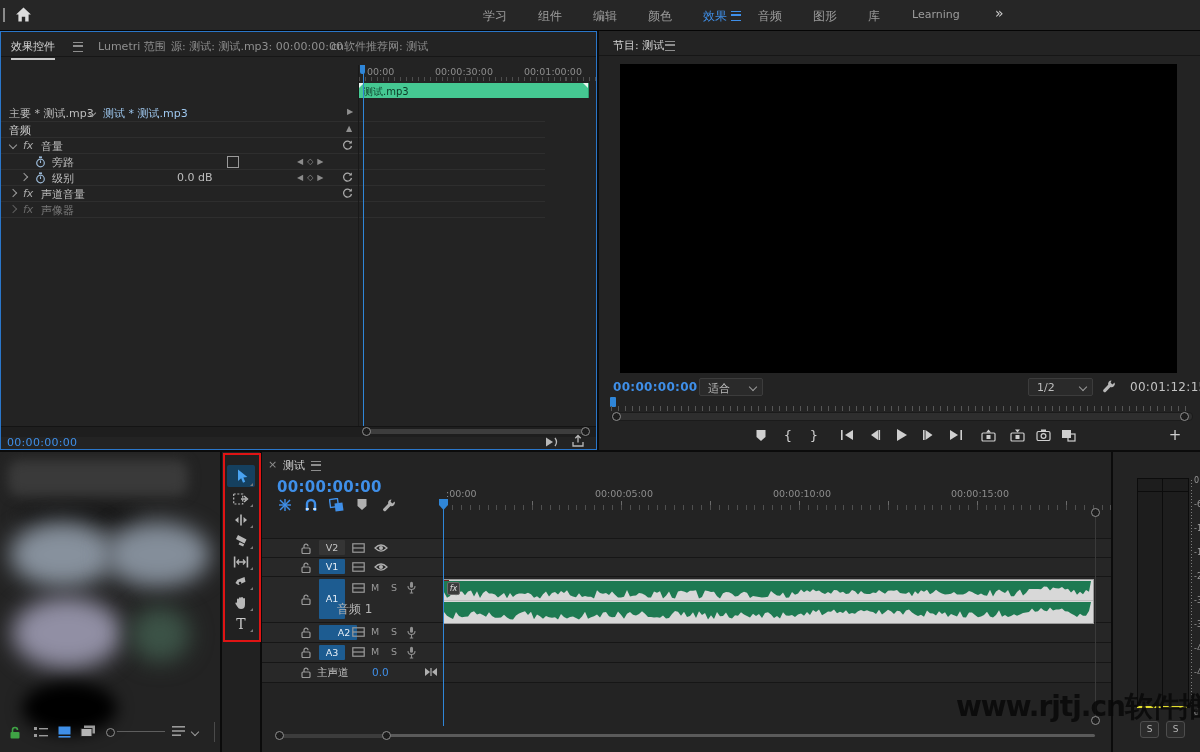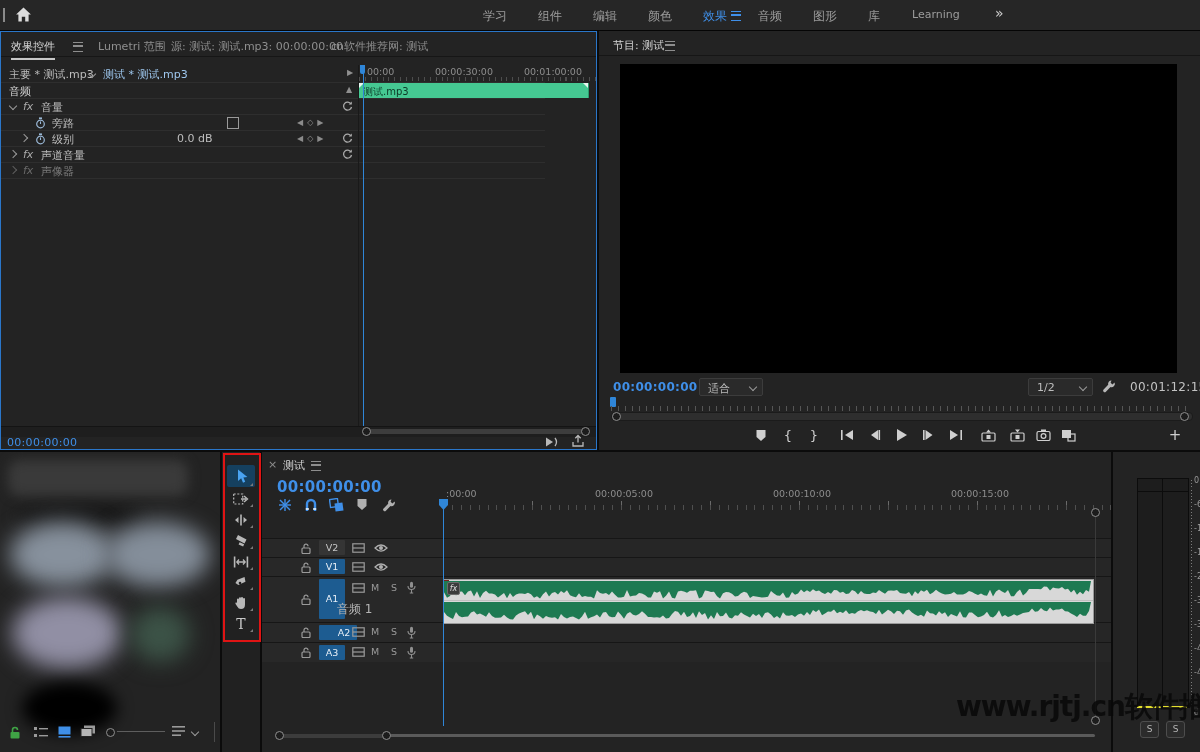--- a/index.html
+++ b/index.html
@@ -18,21 +18,21 @@
   .glyph{color:#8f8f8f;}
   svg{display:block;}
   
   #topbar{left:0;top:0;width:1200px;height:30px;background:#262626;border-bottom:1px solid #050505;}
   .wtab{position:absolute;top:8px;font-size:12px;color:#9c9c9c;cursor:default;}
   .wtab.on{color:#3f8fe8;}
   
   #fx{left:0;top:31px;width:595px;height:417px;border:1px solid #2a76c9;}
   .ptab{position:absolute;top:7px;font-size:11px;color:#8f8f8f;}
   .ptab.on{color:#d6d6d6;}
-  .fxrow{position:absolute;left:0;width:544px;height:15px;border-bottom:1px solid #2e2e2e;}
+  .fxrow{position:absolute;left:0;width:544px;height:15px;border-bottom:1px solid #2e2e2e;margin-top:39px;}
   .stopwatch,.resetico{position:absolute;}
   .cb{position:absolute;width:10px;height:10px;border:1px solid #9a9a9a;background:transparent;}
   .knav{position:absolute;font-size:8px;color:#8b8b8b;letter-spacing:4px;}
   .rowlbl{position:absolute;font-size:11px;color:#bdbdbd;}
   .fxit{font-style:italic;color:#a9a9a9;}
   #fx-miniruler{position:absolute;left:358px;top:33px;width:237px;height:16px;
      background-image:repeating-linear-gradient(to right,#4e4e4e 0 1px,transparent 1px 5.9px);
      background-size:100% 4px;background-position:0 100%;background-repeat:no-repeat;}
   .minilbl{position:absolute;top:1px;font-size:9.5px;color:#8d8d8d;}
   #fx-clip{position:absolute;left:358px;top:51px;width:229px;height:15px;background:#45c892;border-right:1px solid #2b9b6d;}
@@ -530,20 +530,35 @@
             <line x1="0.8" y1="5" x2="12.2" y2="5" stroke="#9a9a9a" stroke-width="1.2"></line>
           </svg>
         <span class="msbtn" style="left:107px;top:3px;">M</span>
         <span class="msbtn" style="left:126px;top:3px;">S</span>
         <svg class="abs" style="left:145px;top:3px;" width="9" height="13" viewBox="0 0 9 13">
             <rect x="3" y="0.8" width="3" height="6" rx="1.5" fill="#8f8f8f"></rect>
             <path d="M1 5 a3.5 3.5 0 0 0 7 0 M4.5 9 V12 M2.8 12 H6.2" fill="none" stroke="#8f8f8f" stroke-width="1.1"></path>
           </svg>
       </div>
     </div>
+    <div class="trow" style="top:210px;height:19px;border-bottom:1px solid #161616;">
+      <div class="trk-hdr">
+        <svg class="abs" style="left:39px;top:4px;" width="10" height="11" viewBox="0 0 10 11">
+            <rect x="1" y="5" width="8" height="5.5" rx="1" fill="none" stroke="#9a9a9a" stroke-width="1.2"></rect>
+            <path d="M3 5 V3.2 a2 2 0 0 1 4 0" fill="none" stroke="#9a9a9a" stroke-width="1.2"></path>
+          </svg>
+        <span class="abs" style="left:55px;top:3px;font-size:10.5px;color:#c0c0c0;">主声道</span>
+        <span class="abs blue" style="left:110px;top:3px;font-size:10.5px;">0.0</span>
+        <svg class="abs" style="left:162px;top:4px;" width="14" height="10" viewBox="0 0 14 10">
+            <path d="M1 1 L6 5 L1 9 Z" fill="#b0b0b0"></path>
+            <path d="M13 1 L8 5 L13 9 Z" fill="#b0b0b0"></path>
+            <rect x="6.4" y="1" width="1.2" height="8" fill="#b0b0b0"></rect>
+          </svg>
+      </div>
+    </div>
 
     
     <div id="clip">
       <div class="abs" style="left:0;top:0;width:5px;height:4px;background:#7a2020;"></div>
       <svg id="wave1" class="abs" style="left:0;top:1px;" width="647" height="19">
           <path d="M0,0 L0,11.3 L3,16.8 L6,14.9 L9,9.5 L12,14.4 L15,10.8 L18,10.4 L21,14.3 L24,10.5 L27,9.6 L30,15.5 L33,10.3 L36,17.0 L39,12.1 L42,9.7 L45,12.5 L48,12.4 L51,13.4 L54,16.4 L57,14.3 L60,12.1 L63,17.2 L66,11.9 L69,16.0 L72,13.4 L75,12.5 L78,12.4 L81,12.9 L84,11.8 L87,13.2 L90,16.8 L93,15.2 L96,17.6 L99,13.2 L102,10.4 L105,15.6 L108,12.0 L111,11.1 L114,13.5 L117,10.1 L120,11.9 L123,9.3 L126,14.3 L129,15.6 L132,16.3 L135,12.2 L138,16.0 L141,15.1 L144,15.8 L147,15.8 L150,17.5 L153,9.2 L156,11.9 L159,12.7 L162,12.1 L165,14.1 L168,10.6 L171,13.8 L174,16.5 L177,16.5 L180,15.8 L183,9.1 L186,15.4 L189,14.8 L192,14.5 L195,12.1 L198,12.4 L201,13.9 L204,16.5 L207,16.4 L210,10.6 L213,11.8 L216,10.3 L219,17.6 L222,14.8 L225,10.4 L228,16.7 L231,17.4 L234,10.4 L237,9.8 L240,10.4 L243,11.7 L246,9.8 L249,9.7 L252,9.3 L255,17.4 L258,16.0 L261,9.4 L264,10.1 L267,10.9 L270,10.8 L273,15.3 L276,17.5 L279,12.3 L282,10.9 L285,11.2 L288,12.7 L291,15.6 L294,15.0 L297,12.2 L300,10.7 L303,11.7 L306,17.1 L309,14.9 L312,15.4 L315,15.9 L318,16.5 L321,16.2 L324,15.7 L327,10.0 L330,12.5 L333,14.5 L336,14.8 L339,11.6 L342,16.8 L345,16.6 L348,10.9 L351,13.7 L354,12.4 L357,8.4 L360,11.2 L363,9.2 L366,11.0 L369,8.3 L372,10.2 L375,9.5 L378,11.7 L381,12.9 L384,10.9 L387,12.7 L390,8.9 L393,9.3 L396,11.7 L399,10.8 L402,12.9 L405,12.6 L408,9.1 L411,10.3 L414,13.6 L417,10.0 L420,12.6 L423,12.9 L426,12.9 L429,11.5 L432,12.1 L435,9.0 L438,11.1 L441,12.8 L444,9.7 L447,9.4 L450,9.8 L453,8.9 L456,12.1 L459,12.6 L462,12.8 L465,10.9 L468,15.2 L471,10.2 L474,13.1 L477,9.2 L480,10.7 L483,8.8 L486,13.3 L489,11.5 L492,8.8 L495,10.9 L498,12.5 L501,13.5 L504,13.2 L507,12.7 L510,11.1 L513,13.6 L516,13.4 L519,13.5 L522,12.2 L525,10.0 L528,10.9 L531,12.7 L534,14.1 L537,12.6 L540,14.3 L543,14.7 L546,8.8 L549,15.4 L552,10.4 L555,8.6 L558,10.4 L561,12.1 L564,8.9 L567,15.3 L570,15.3 L573,10.9 L576,8.5 L579,14.5 L582,12.1 L585,8.1 L588,7.9 L591,8.1 L594,7.9 L597,8.2 L600,5.6 L603,5.8 L606,9.6 L609,6.4 L612,7.2 L615,7.5 L618,6.0 L621,8.5 L624,7.8 L627,11.6 L630,8.8 L633,13.8 L636,10.7 L639,13.2 L642,8.9 L645,10.7 L647,0 Z" fill="#1e7a52"></path>
         </svg>
       <div class="split"></div>
       <svg id="wave2" class="abs" style="left:0;top:22px;" width="647" height="19">
           <path d="M0,0 L0,10.1 L3,13.7 L6,15.4 L9,17.0 L12,9.9 L15,13.9 L18,15.2 L21,14.8 L24,14.4 L27,10.5 L30,9.2 L33,12.6 L36,11.4 L39,13.1 L42,14.7 L45,10.3 L48,13.9 L51,15.8 L54,15.8 L57,15.4 L60,12.7 L63,15.5 L66,17.3 L69,17.4 L72,13.4 L75,11.4 L78,10.2 L81,9.3 L84,13.1 L87,9.7 L90,17.3 L93,12.6 L96,14.3 L99,16.8 L102,14.1 L105,15.2 L108,15.7 L111,15.3 L114,17.5 L117,11.9 L120,14.9 L123,16.4 L126,15.0 L129,14.4 L132,15.9 L135,17.4 L138,14.6 L141,9.8 L144,16.8 L147,15.2 L150,14.3 L153,12.6 L156,15.4 L159,10.5 L162,10.1 L165,14.3 L168,15.3 L171,14.9 L174,9.4 L177,12.8 L180,16.7 L183,11.8 L186,9.9 L189,12.8 L192,13.5 L195,12.0 L198,9.2 L201,11.8 L204,14.9 L207,15.1 L210,15.4 L213,15.3 L216,15.7 L219,13.4 L222,16.6 L225,15.9 L228,12.0 L231,9.1 L234,9.7 L237,13.7 L240,9.8 L243,15.0 L246,14.1 L249,10.2 L252,16.0 L255,9.3 L258,13.0 L261,10.9 L264,17.5 L267,13.3 L270,16.9 L273,10.0 L276,14.2 L279,14.0 L282,10.5 L285,15.6 L288,16.4 L291,13.3 L294,13.7 L297,10.3 L300,12.5 L303,14.1 L306,15.4 L309,11.8 L312,14.0 L315,12.1 L318,16.1 L321,10.9 L324,10.2 L327,12.6 L330,15.9 L333,14.1 L336,16.4 L339,10.2 L342,13.5 L345,13.8 L348,13.0 L351,15.0 L354,12.6 L357,11.4 L360,13.8 L363,10.1 L366,13.0 L369,7.9 L372,9.9 L375,7.5 L378,13.2 L381,11.4 L384,9.6 L387,9.8 L390,7.4 L393,11.2 L396,9.7 L399,11.1 L402,8.2 L405,12.0 L408,11.1 L411,11.7 L414,9.3 L417,8.0 L420,9.2 L423,8.2 L426,9.6 L429,10.0 L432,11.9 L435,7.8 L438,12.4 L441,10.2 L444,7.7 L447,9.2 L450,12.1 L453,8.8 L456,9.2 L459,12.7 L462,8.5 L465,7.6 L468,10.6 L471,12.6 L474,14.0 L477,12.8 L480,14.8 L483,8.6 L486,11.3 L489,11.4 L492,13.5 L495,9.2 L498,12.0 L501,10.2 L504,15.0 L507,12.1 L510,13.3 L513,14.6 L516,9.3 L519,15.3 L522,15.5 L525,10.6 L528,10.6 L531,12.9 L534,15.2 L537,14.4 L540,12.9 L543,9.8 L546,14.6 L549,15.5 L552,13.0 L555,8.2 L558,14.8 L561,13.1 L564,15.0 L567,14.0 L570,12.3 L573,13.7 L576,12.5 L579,11.0 L582,10.6 L585,9.9 L588,6.5 L591,9.8 L594,9.3 L597,5.9 L600,8.5 L603,9.3 L606,5.6 L609,8.4 L612,7.5 L615,7.6 L618,6.5 L621,9.2 L624,9.6 L627,11.5 L630,13.0 L633,15.1 L636,11.7 L639,13.7 L642,13.8 L645,9.0 L647,0 Z" fill="#1e7a52"></path>

